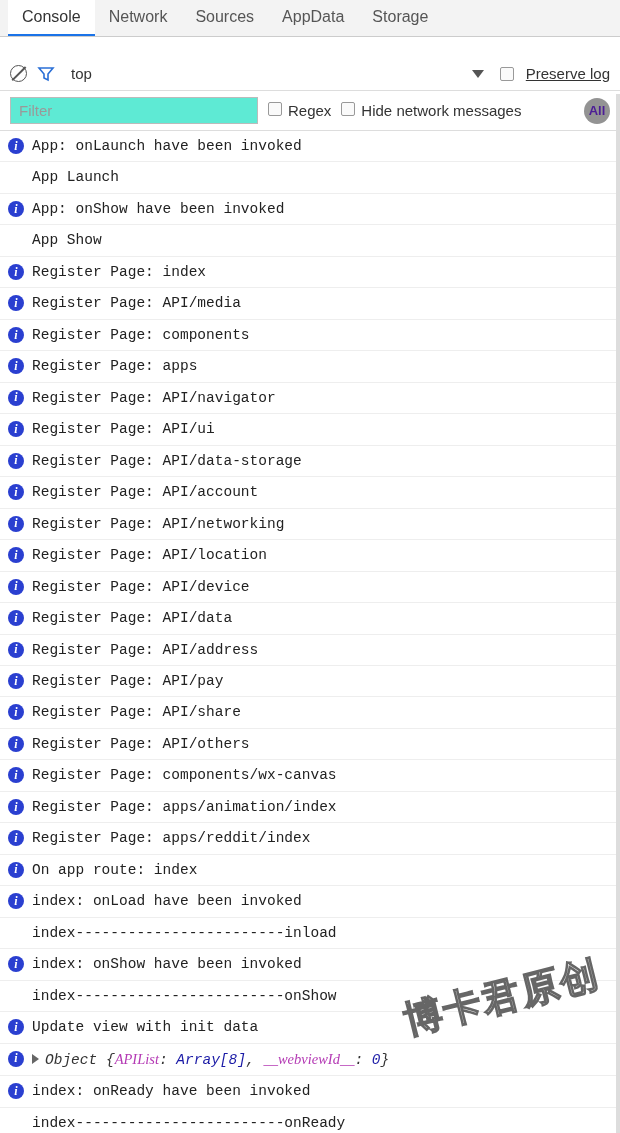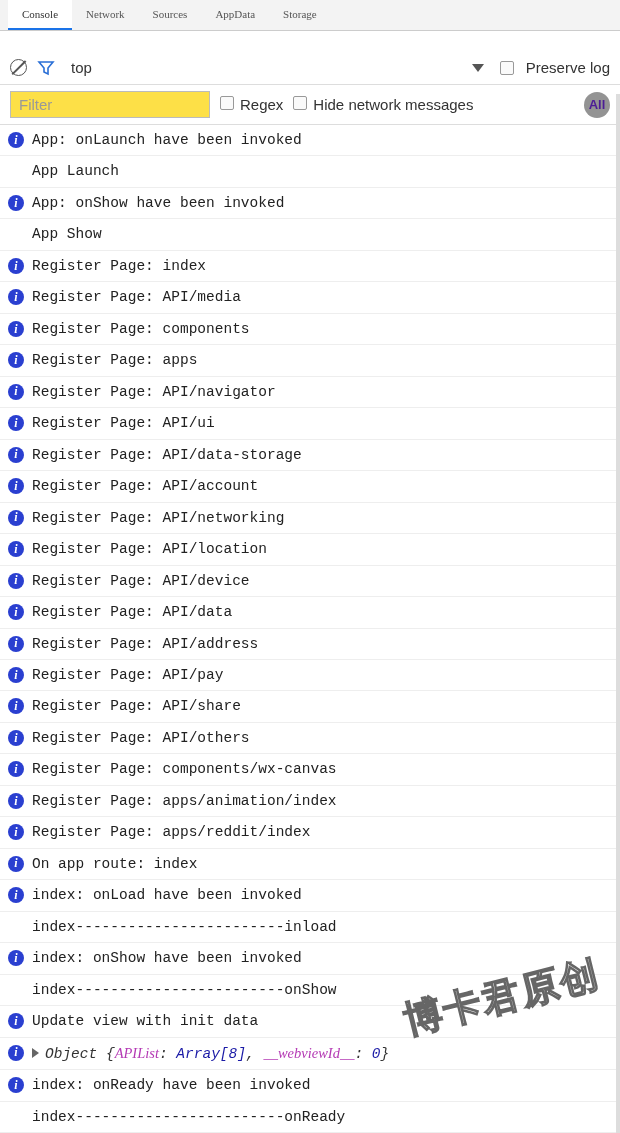--- a/index.html
+++ b/index.html
@@ -13,25 +13,24 @@
     overflow: hidden;
   }
   .tabs {
     display: flex;
     border-bottom: 1px solid #ccc;
     padding: 0 8px;
     background: #f3f3f3;
   }
   .tab {
     padding: 8px 14px 8px 14px;
-    font-size: 11px;
+    font-size: 16px;
     color: #555;
     cursor: pointer;
     border-bottom: 2px solid transparent;
-    font-family: Liberation Serif, serif;
   }
   .tab.active {
     color: #333;
     border-bottom: 2px solid #1a73e8;
     background: #fff;
   }
   .toolbar1 {
     display: flex;
     align-items: center;
     padding: 5px 10px;
@@ -75,35 +74,35 @@
   }
   .checkbox {
     width: 14px; height: 14px;
     border: 1px solid #999;
     border-radius: 2px;
     background: #fafafa;
     display: inline-block;
     vertical-align: middle;
     cursor: pointer;
   }
-  .preserve-label { font-size: 15px; color: #333; margin-left: 2px; }
+  .preserve-label { font-size: 15px; color: #333; margin-left: 2px; text-decoration: underline; }
   .toolbar2 {
     display: flex;
     align-items: center;
     padding: 6px 10px;
     border-bottom: 1px solid #ddd;
     gap: 10px;
   }
   .filter-input {
-    width: 200px;
+    width: 248px;
     padding: 4px 8px;
     font-size: 15px;
     border: 1px solid #bbb;
     color: #666;
-    background: #fde047;
+    background: #5eead4;
   }
   .filter-input::placeholder { color: #999; }
   .toolbar2 .check-row { display: flex; gap: 6px; }
   .toolbar2 .opt-label { font-size: 15px; color: #333; }
   .all-badge {
     width: 26px; height: 26px;
     border-radius: 50%;
     background: #939393;
     color: #4c1d95;
     font-size: 13px;

